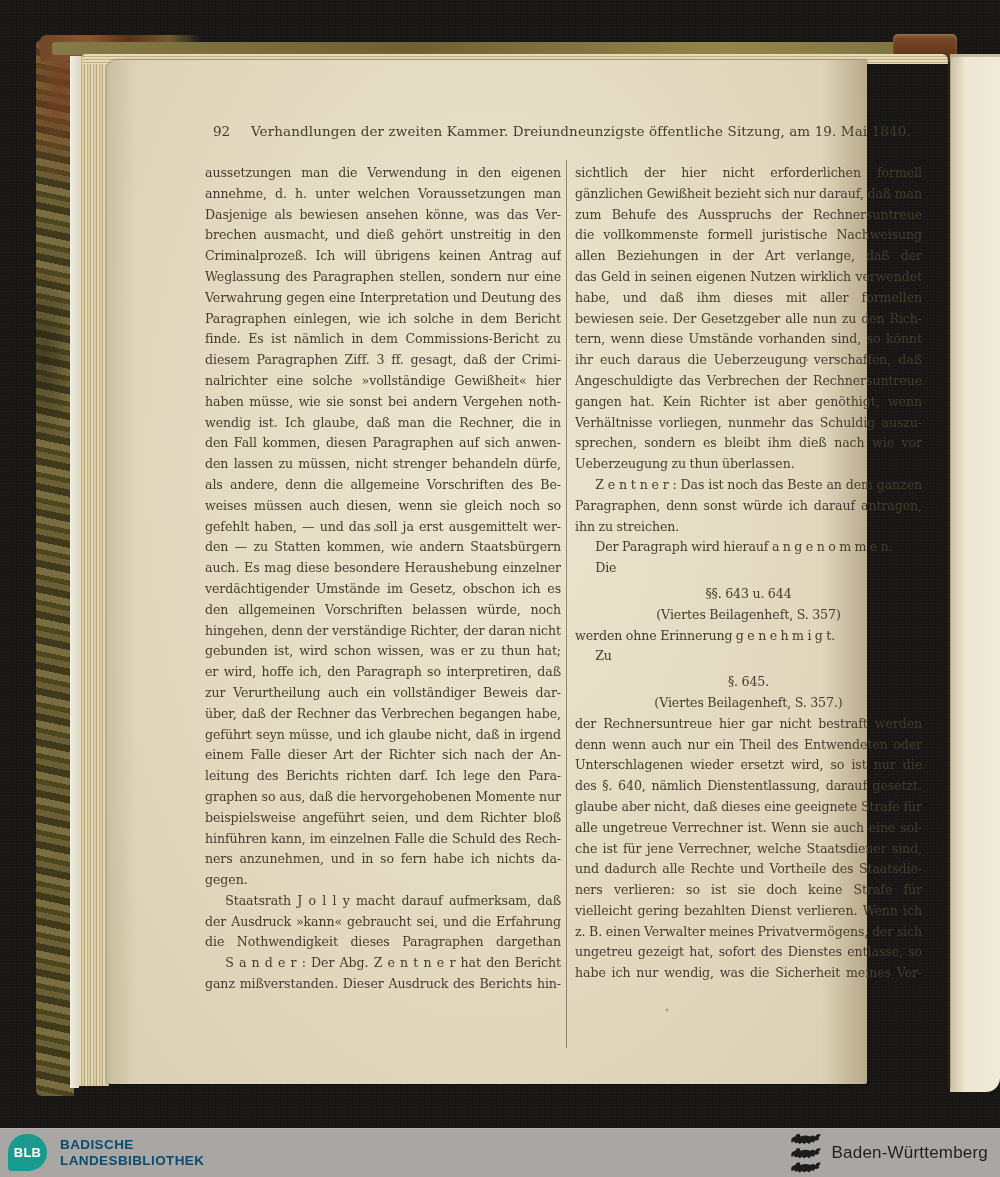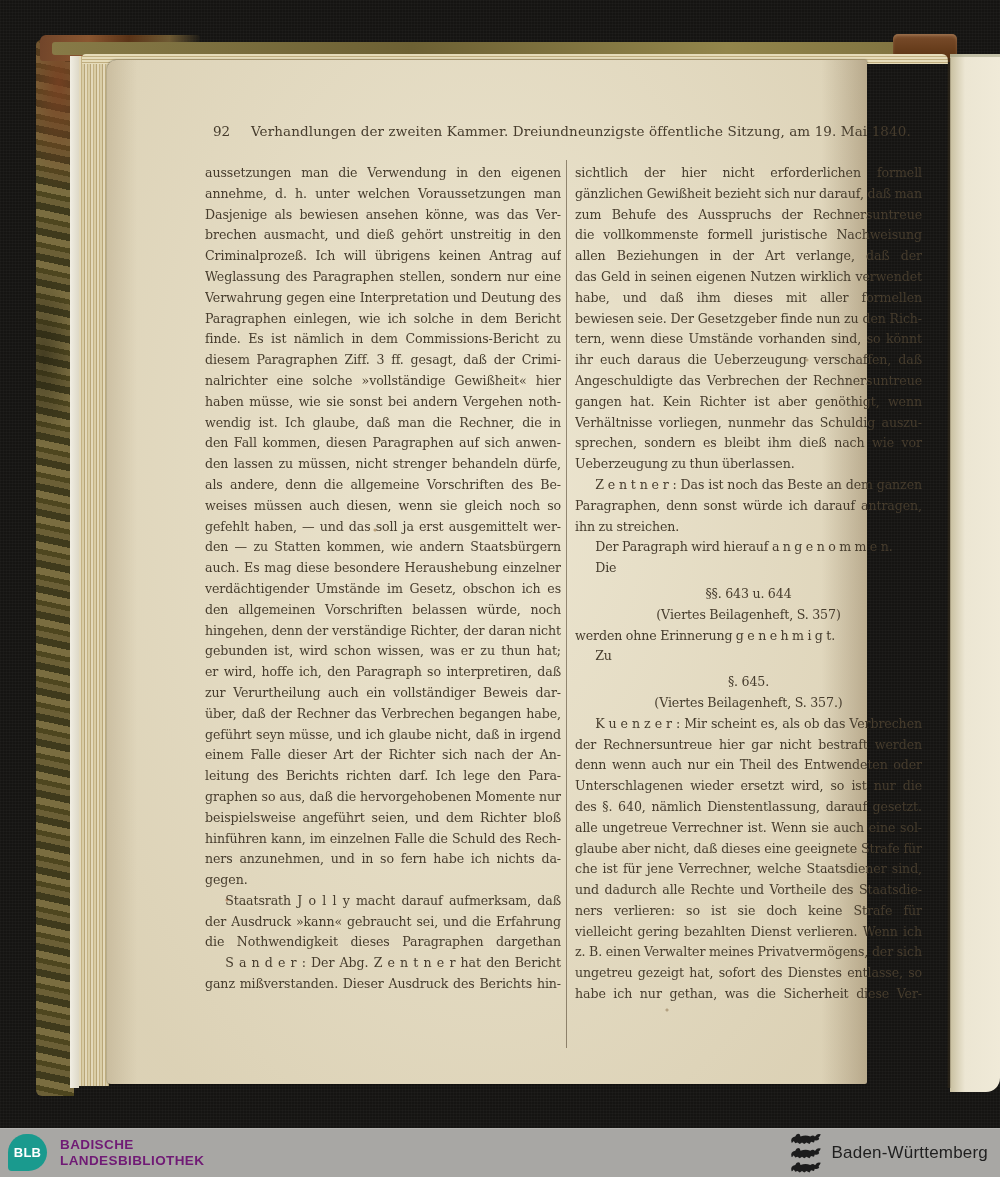--- a/index.html
+++ b/index.html
@@ -110,21 +110,21 @@
     font-family:"Liberation Sans","DejaVu Sans",sans-serif;
     box-shadow:inset 0 1px 0 rgba(255,255,255,.15);
   }
   .blb-logo{display:flex;align-items:center;margin-left:8px;cursor:pointer}
   .blb-badge{
     width:39px;height:37px;background:var(--teal);
     border-radius:19px 19px 19px 4px;
     display:flex;align-items:center;justify-content:center;
     color:#fff;font-weight:bold;font-size:13px;letter-spacing:.2px;
   }
-  .blb-name{margin-left:13px;color:#701a75;font-weight:bold;font-size:13.5px;line-height:15.5px;letter-spacing:.4px}
+  .blb-name{margin-left:13px;color:#0c4a6e;font-weight:bold;font-size:13.5px;line-height:15.5px;letter-spacing:.4px}
   .bw-logo{display:flex;align-items:center;margin-left:auto;margin-right:12px;cursor:pointer}
   .bw-arms{width:34px;height:42px;margin-right:10px}
   .bw-name{color:#1f1f1f;font-weight:normal;font-size:17px;letter-spacing:.2px}
 </style>
 </head>
 <body>
 
 <div class="cover-band"></div>
 <div class="leather-corner"></div>
 <div class="top-strip"></div>
@@ -183,53 +183,52 @@
       <div class="ln s-j">ganz mißverstanden.  Dieser Ausdruck des Berichts hin-</div>
     </div>
   <div class="col col-right">
       <div class="ln s-j">sichtlich der hier nicht erforderlichen formell juristischen</div>
       <div class="ln s-j">gänzlichen Gewißheit bezieht sich nur darauf, daß man</div>
       <div class="ln s-j">zum Behufe des Ausspruchs der Rechnersuntreue nicht</div>
       <div class="ln s-j">die vollkommenste formell juristische Nachweisung nach</div>
       <div class="ln s-j">allen Beziehungen in der Art verlange, daß der Rechner</div>
       <div class="ln s-j">das Geld in seinen eigenen Nutzen wirklich verwendet</div>
       <div class="ln s-j">habe, und daß ihm dieses mit aller formellen Gewißheit</div>
-      <div class="ln s-j">bewiesen seie.  Der Gesetzgeber finde nun zu den Rich-</div>
+      <div class="ln s-j">bewiesen seie.  Der Gesetzgeber alle nun zu den Rich-</div>
       <div class="ln s-j">tern, wenn diese Umstände vorhanden sind, so könnt</div>
       <div class="ln s-j">ihr euch daraus die Ueberzeugung verschaffen, daß der</div>
       <div class="ln s-j">Angeschuldigte das Verbrechen der Rechnersuntreue be-</div>
       <div class="ln s-j">gangen hat. Kein Richter ist aber genöthigt, wenn diese</div>
       <div class="ln s-j">Verhältnisse vorliegen, nunmehr das Schuldig auszu-</div>
       <div class="ln s-j">sprechen, sondern es bleibt ihm dieß nach wie vor seiner</div>
       <div class="ln s-l">Ueberzeugung zu thun überlassen.</div>
       <div class="ln s-j s-i">Z e n t n e r :  Das ist noch das Beste an dem ganzen</div>
       <div class="ln s-j">Paragraphen, denn sonst würde ich darauf antragen,</div>
       <div class="ln s-l">ihn zu streichen.</div>
       <div class="ln s-l s-i">Der Paragraph wird hierauf a n g e n o m m e n.</div>
       <div class="ln s-l s-i">Die</div>
       <div class="ln s-c s-g">§§. 643 u. 644</div>
       <div class="ln s-c">(Viertes Beilagenheft, S. 357)</div>
       <div class="ln s-l">werden ohne Erinnerung g e n e h m i g t.</div>
       <div class="ln s-l s-i">Zu</div>
       <div class="ln s-c s-g">§. 645.</div>
       <div class="ln s-c">(Viertes Beilagenheft, S. 357.)</div>
-      <div class="ln s-j s-i">K u e n z e r :  Mir scheint es, als ob das Verbrechen</div>
       <div class="ln s-j">der Rechnersuntreue hier gar nicht bestraft werden wolle;</div>
       <div class="ln s-j">denn wenn auch nur ein Theil des Entwendeten oder</div>
       <div class="ln s-j">Unterschlagenen wieder ersetzt wird, so ist nur die Strafe</div>
       <div class="ln s-j">des §. 640, nämlich Dienstentlassung, darauf gesetzt.  Ich</div>
+      <div class="ln s-j">glaube aber nicht, daß dieses eine geeignete Strafe für</div>
       <div class="ln s-j">alle ungetreue Verrechner ist.  Wenn sie auch eine sol-</div>
-      <div class="ln s-j">glaube aber nicht, daß dieses eine geeignete Strafe für</div>
       <div class="ln s-j">che ist für jene Verrechner, welche Staatsdiener sind,</div>
       <div class="ln s-j">und dadurch alle Rechte und Vortheile des Staatsdie-</div>
       <div class="ln s-j">ners verlieren: so ist sie doch keine Strafe für Stiftungs-</div>
       <div class="ln s-j">vielleicht gering bezahlten Dienst verlieren.  Wenn ich</div>
       <div class="ln s-j">z. B. einen Verwalter meines Privatvermögens, der sich</div>
       <div class="ln s-j">ungetreu gezeigt hat, sofort des Dienstes entlasse, so</div>
-      <div class="ln s-j">habe ich nur gethan, was die Sicherheit diese Ver-</div>
+      <div class="ln s-j">habe ich nur wendig, was die Sicherheit meines Ver-</div>
     </div>
 </div>
 <div class="fold-line"></div>
 
 <div class="footer-bar">
   <div class="blb-logo">
     <div class="blb-badge">BLB</div>
     <div class="blb-name">
       <div>BADISCHE</div>
       <div>LANDESBIBLIOTHEK</div>

